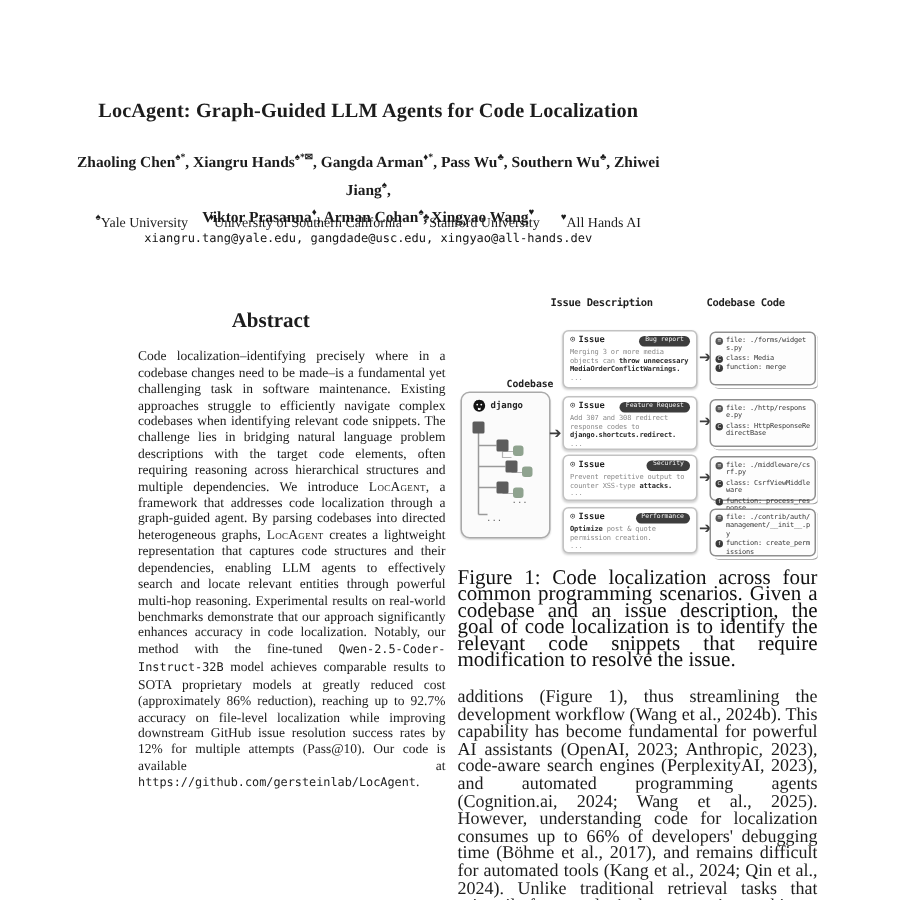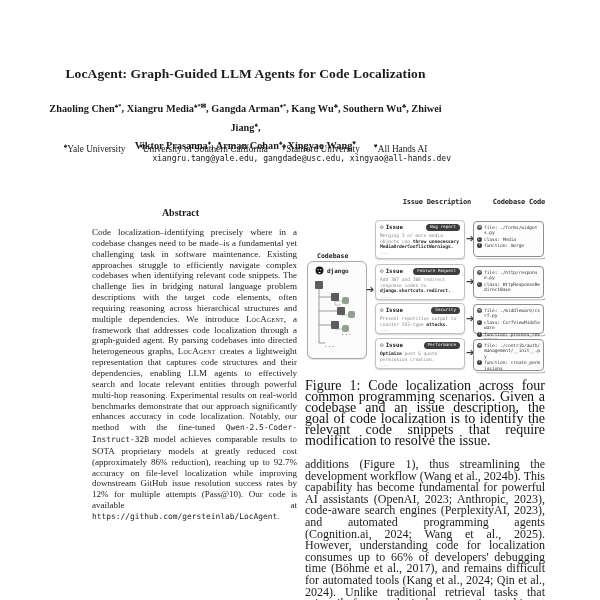--- a/index.html
+++ b/index.html
@@ -10,42 +10,42 @@
   .title { position:absolute; top:66px; left:30px; right:30px; text-align:center;
            font-size:13.5px; font-weight:bold; letter-spacing:.1px; }
 
   .authors { position:absolute; top:98px; left:40px; right:40px; text-align:center;
              font-weight:bold; font-size:10.3px; line-height:15px; }
   .authors sup { font-size:6.5px; }
   .affils { position:absolute; top:142px; left:40px; right:40px; text-align:center;
             font-size:9.3px; }
   .affils .aff { margin:0 7px; }
   .affils sup { font-size:6.5px; }
-  .emails { position:absolute; top:154px; left:40px; right:40px; text-align:right;
+  .emails { position:absolute; top:154px; left:40px; right:40px; text-align:center;
             font-family:"DejaVu Sans Mono", monospace; font-size:8px; color:#111; }
 
   
   .col-left  { position:absolute; left:62px;  top:195px; width:237px; height:405px; overflow:hidden; }
   .col-right { position:absolute; left:305px; top:195px; width:240px; height:405px; overflow:hidden; }
 
-  .abs-heading { text-align:center; font-weight:bold; font-size:10px; margin-top:12px; }
+  .abs-heading { text-align:center; font-weight:bold; font-size:14px; margin-top:12px; }
   .abs-text { margin:9px 2px 0 30px; font-size:9px; line-height:10.85px; text-align:justify; }
   .abs-text .sc { font-variant:small-caps; letter-spacing:.2px; }
   .abs-text .mono, .bodytext .mono { font-family:"DejaVu Sans Mono", monospace; font-size:7.9px; }
 
   .caption { font-size:14px; line-height:11px; text-align:justify; margin-top:8px; color:#111; }
   .bodytext { font-size:12px; line-height:11.6px; text-align:justify; margin-top:13px; }
 
   
   .figure { position:relative; width:240px; height:177px; font-family:"DejaVu Sans Mono", monospace; }
-  .fig-h { position:absolute; top:3px; font-size:7px; font-weight:bold; color:#222; text-align:right; letter-spacing:-.2px; }
+  .fig-h { position:absolute; top:3px; font-size:7px; font-weight:bold; color:#222; text-align:left; letter-spacing:-.2px; }
   .fig-h1 { left:62px; width:104px; }
   .fig-h2 { left:166px; width:74px; }
 
-  .cb-label { position:absolute; top:57px; left:12px; width:64px; text-align:left;
+  .cb-label { position:absolute; top:57px; left:0; width:64px; text-align:right;
               font-size:6.5px; font-weight:bold; color:#222; }
   .cb-box { position:absolute; top:66px; left:2px; width:60px; height:98px;
             border:1px solid #aaa; border-radius:6px; background:#fbfbfb;
             box-shadow:0 1px 1px rgba(0,0,0,.12); }
   .cb-head { display:flex; align-items:center; gap:3px; padding:4px 0 0 7px; }
   .gh-mark { width:9px; height:9px; flex:none; }
   .repo-name { font-size:6px; font-weight:bold; color:#222; }
   .cb-tree { position:absolute; left:3px; top:17px; }
 
   .arrow { position:absolute; font-family:"DejaVu Sans", sans-serif; font-weight:bold;
@@ -77,21 +77,21 @@
 </style>
 </head>
 <body>
 
 <div class="page">
 
   <div class="title">LocAgent: Graph-Guided LLM Agents for Code Localization</div>
 
   <div class="authors">
     <div>
-      <span><span>Zhaoling Chen</span><sup>♠*</sup><span>, </span></span><span><span>Xiangru Media</span><sup>♠*✉</sup><span>, </span></span><span><span>Gangda Arman</span><sup>♦*</sup><span>, </span></span><span><span>Kang Wu</span><sup>♣</sup><span>, </span></span><span><span>Southern Wu</span><sup>♣</sup><span>, </span></span><span><span>Zhiwei Jiang</span><sup>♠</sup><span>,</span></span>
+      <span><span>Zhaoling Chen</span><sup>♠*</sup><span>, </span></span><span><span>Xiangru Hands</span><sup>♠*✉</sup><span>, </span></span><span><span>Gangda Arman</span><sup>♦*</sup><span>, </span></span><span><span>Pass Wu</span><sup>♣</sup><span>, </span></span><span><span>Southern Wu</span><sup>♣</sup><span>, </span></span><span><span>Zhiwei Jiang</span><sup>♠</sup><span>,</span></span>
     </div>
     <div>
       <span><span>Viktor Prasanna</span><sup>♦</sup><span>, </span></span><span><span>Arman Cohan</span><sup>♠</sup><span>, </span></span><span><span>Xingyao Wang</span><sup>♥</sup></span>
     </div>
   </div>
 
   <div class="affils">
     <span class="aff"><sup>♠</sup><span>Yale University</span></span><span class="aff"><sup>♦</sup><span>University of Southern California</span></span><span class="aff"><sup>♣</sup><span>Stanford University</span></span><span class="aff"><sup>♥</sup><span>All Hands AI</span></span>
   </div>
 

